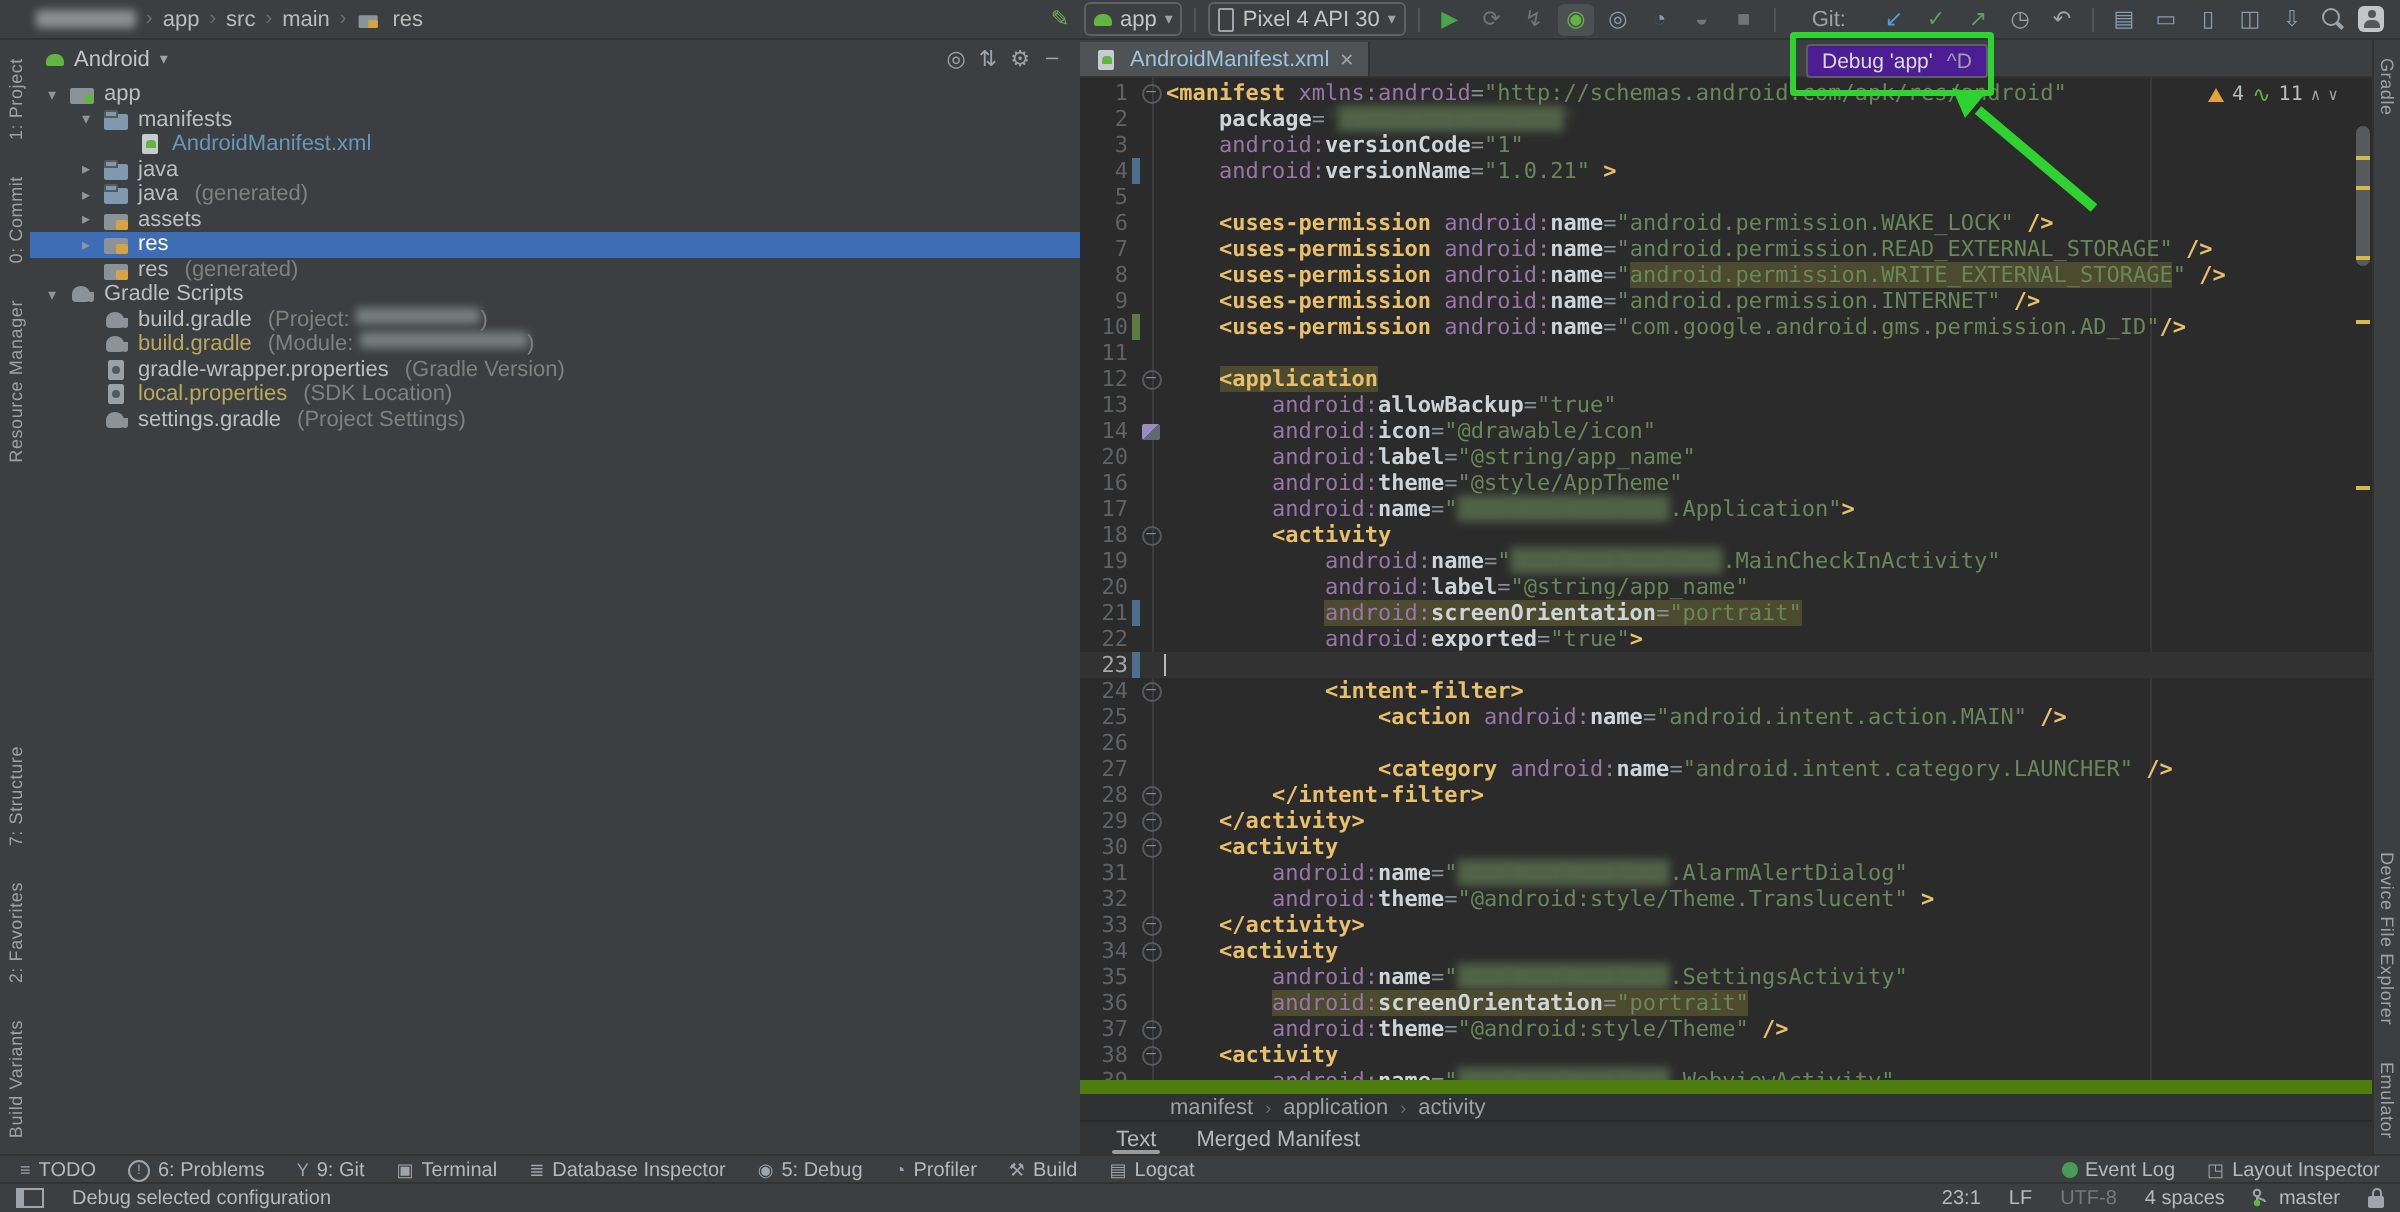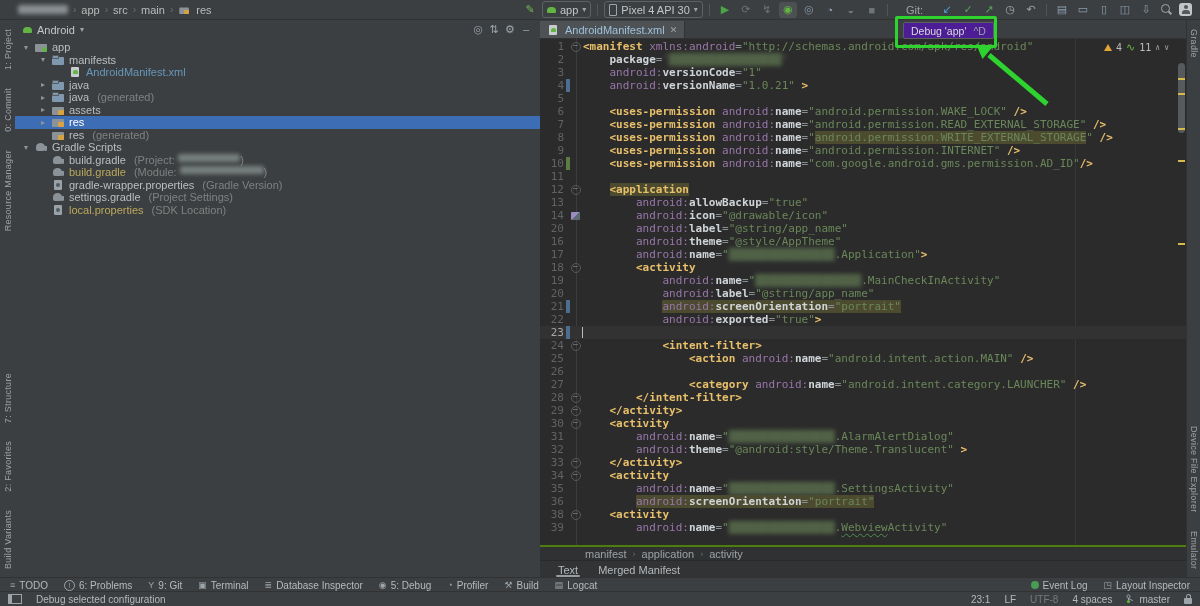--- a/index.html
+++ b/index.html
@@ -103,21 +103,21 @@
   .sr{color:#6a8759;opacity:.6;filter:blur(2px);}
   .sh{background:#4d4b2f;}
   .sty{text-decoration:underline wavy #4f8f4f 1px;text-underline-offset:2px;}
   .insp{position:absolute;right:18px;top:3px;display:flex;align-items:center;gap:4px;color:#bbbbbb;
         font-size:10px;}
   .wtri{width:0;height:0;border-left:4px solid transparent;border-right:4px solid transparent;border-bottom:7px solid #e2a53a;}
   .typo{color:#62b543;font-size:11px;}
   .ichev{color:#9da2a6;font-size:8px;}
   .vthumb{position:absolute;right:2px;top:25px;width:7px;height:70px;background:#565a5c;border-radius:4px;}
   .tick{position:absolute;right:2px;width:7px;height:2px;background:#d6bb4a;}
-  .crumbs2{position:absolute;left:0;right:0;bottom:17px;height:14px;background:#2f3133;border-top:2px solid #4d7c0f;
+  .crumbs2{position:absolute;left:0;right:0;bottom:17px;height:14px;background:#2f3133;border-top:7px solid #4d7c0f;
            display:flex;align-items:center;gap:6px;padding-left:45px;color:#9da2a6;}
   .crumbs2 .sep{color:#6a6f73;font-size:9px;}
   .subtabs{position:absolute;left:0;right:0;bottom:0;height:17px;background:#313335;border-top:1px solid #282a2b;
            display:flex;align-items:center;gap:8px;padding-left:12px;}
   .stab{padding:0 6px;height:100%;display:flex;align-items:center;position:relative;color:#b6b9bb;}
   .stab.active::after{content:"";position:absolute;left:4px;right:4px;bottom:1px;height:2px;background:#9a9da0;border-radius:1px;}
   
   .toolrow{position:absolute;left:0;right:0;bottom:14px;height:14px;background:#3c3f41;border-top:1px solid #323232;
            display:flex;align-items:center;gap:16px;padding:0 10px;font-size:10px;color:#b6b9bb;}
   .titem{display:inline-flex;align-items:center;gap:4px;white-space:nowrap;}
@@ -283,29 +283,29 @@
           <span class="ann">(Module: <span class="ar">████████.app</span>)</span>
         </div>
         <div class="trow" style="padding-left: 23px;">
           <span class="chev"></span>
           <span class="tico prop"></span>
           <span class="lbl">gradle-wrapper.properties</span>
           <span class="ann">(Gradle Version)</span>
         </div>
         <div class="trow" style="padding-left: 23px;">
           <span class="chev"></span>
+          <span class="tico prop"></span>
+          <span class="lbl gold">local.properties</span>
+          <span class="ann">(SDK Location)</span>
+        </div>
+        <div class="trow" style="padding-left: 23px;">
+          <span class="chev"></span>
           <span class="tico grad"></span>
           <span class="lbl">settings.gradle</span>
           <span class="ann">(Project Settings)</span>
-        </div>
-        <div class="trow" style="padding-left: 23px;">
-          <span class="chev"></span>
-          <span class="tico prop"></span>
-          <span class="lbl gold">local.properties</span>
-          <span class="ann">(SDK Location)</span>
         </div>
       </div>
   </div>
 
   <div class="editor">
     <div class="tabbar">
       <div class="tab">
         <span class="tico mani"></span>
         <span class="tname">AndroidManifest.xml</span>
         <span class="close">✕</span>
@@ -344,20 +344,21 @@
           <div class="line"><span class="ln">27</span><span class="bar"></span><span class="fslot"></span><span class="txt"><span class="sp">                </span><span class="st">&lt;category</span><span class="sp"> </span><span class="sa">android:</span><span class="sn">name</span><span class="sp">=</span><span class="sv">"android.intent.category.LAUNCHER"</span><span class="sp"> </span><span class="st">/&gt;</span></span></div>
           <div class="line"><span class="ln">28</span><span class="bar"></span><span class="fslot fold"></span><span class="txt"><span class="sp">        </span><span class="st">&lt;/intent-filter&gt;</span></span></div>
           <div class="line"><span class="ln">29</span><span class="bar"></span><span class="fslot fold"></span><span class="txt"><span class="sp">    </span><span class="st">&lt;/activity&gt;</span></span></div>
           <div class="line"><span class="ln">30</span><span class="bar"></span><span class="fslot fold"></span><span class="txt"><span class="sp">    </span><span class="st">&lt;activity</span></span></div>
           <div class="line"><span class="ln">31</span><span class="bar"></span><span class="fslot"></span><span class="txt"><span class="sp">        </span><span class="sa">android:</span><span class="sn">name</span><span class="sp">=</span><span class="sv">"</span><span class="sr">████████████████</span><span class="sv">.AlarmAlertDialog"</span></span></div>
           <div class="line"><span class="ln">32</span><span class="bar"></span><span class="fslot"></span><span class="txt"><span class="sp">        </span><span class="sa">android:</span><span class="sn">theme</span><span class="sp">=</span><span class="sv">"@android:style/Theme.Translucent"</span><span class="st"> &gt;</span></span></div>
           <div class="line"><span class="ln">33</span><span class="bar"></span><span class="fslot fold"></span><span class="txt"><span class="sp">    </span><span class="st">&lt;/activity&gt;</span></span></div>
           <div class="line"><span class="ln">34</span><span class="bar"></span><span class="fslot fold"></span><span class="txt"><span class="sp">    </span><span class="st">&lt;activity</span></span></div>
           <div class="line"><span class="ln">35</span><span class="bar"></span><span class="fslot"></span><span class="txt"><span class="sp">        </span><span class="sa">android:</span><span class="sn">name</span><span class="sp">=</span><span class="sv">"</span><span class="sr">████████████████</span><span class="sv">.SettingsActivity"</span></span></div>
           <div class="line"><span class="ln">36</span><span class="bar"></span><span class="fslot"></span><span class="txt"><span class="sp">        </span><span class="sa sh">android:</span><span class="sn sh">screenOrientation</span><span class="sp sh">=</span><span class="sv sh">"portrait"</span></span></div>
+          <div class="line"><span class="ln">37</span><span class="bar"></span><span class="fslot fold"></span><span class="txt"><span class="sp">        </span><span class="sa">android:</span><span class="sn">theme</span><span class="sp">=</span><span class="sv">"@android:style/Theme"</span><span class="sp"> </span><span class="st">/&gt;</span></span></div>
           <div class="line"><span class="ln">38</span><span class="bar"></span><span class="fslot fold"></span><span class="txt"><span class="sp">    </span><span class="st">&lt;activity</span></span></div>
           <div class="line"><span class="ln">39</span><span class="bar"></span><span class="fslot"></span><span class="txt"><span class="sp">        </span><span class="sa">android:</span><span class="sn">name</span><span class="sp">=</span><span class="sv">"</span><span class="sr">████████████████</span><span class="sv">.</span><span class="sv sty">Webview</span><span class="sv">Activity"</span></span></div>
         </div>
       <div class="insp">
         <span class="wtri"></span>
         <span>4</span>
         <span class="typo">∿</span>
         <span>11</span>
         <span class="ichev">∧</span>
         <span class="ichev">∨</span>

